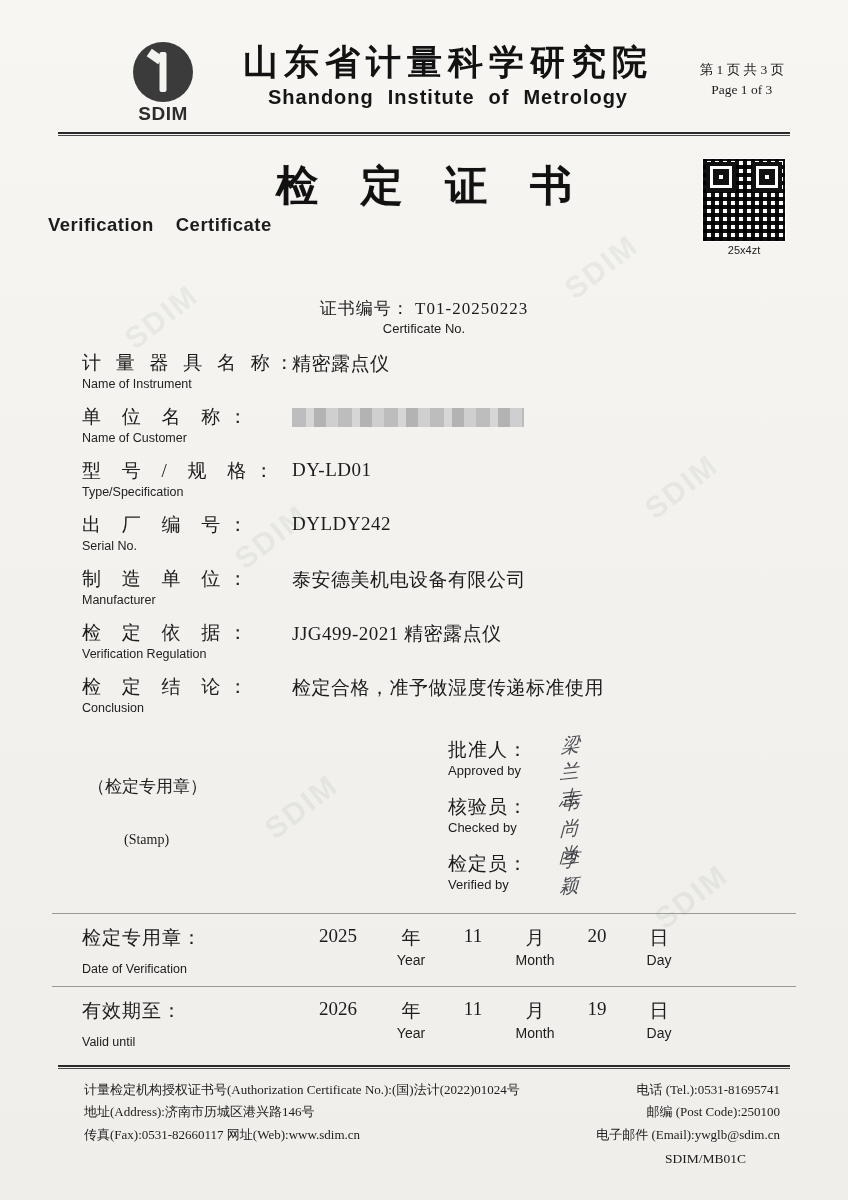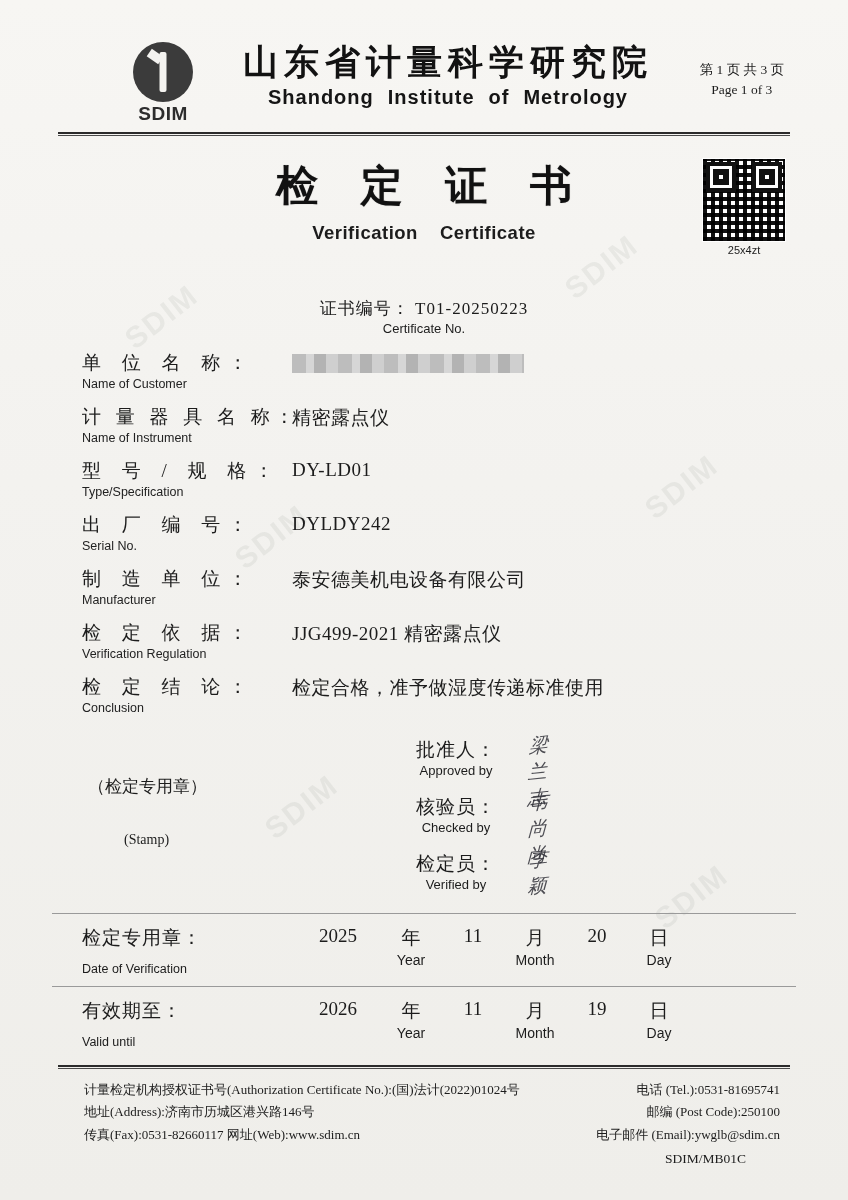--- a/index.html
+++ b/index.html
@@ -132,22 +132,22 @@
     text-align: center;
     font-size: 42px;
     font-weight: bold;
     letter-spacing: 14px;
     padding-left: 14px;
     font-family: "DejaVu Sans", sans-serif;
     color: #111;
     text-shadow: 0 0 1px rgba(0,0,0,0.35);
   }
   .cert-en {
-    text-align: center;
-    margin-top: 8px;
+    text-align: left;
+    margin-top: 0;
     font-size: 18.5px;
     font-weight: bold;
     font-family: "Liberation Sans", sans-serif;
     letter-spacing: 0.5px;
   }
   .cert-en span:first-child { margin-right: 22px; }
   .qr {
     position: absolute;
     right: 14px; top: 0px;
     width: 84px;
@@ -232,21 +232,21 @@
     position: absolute;
     left: 40px; top: 38px;
     font-size: 17px;
   }
   .stamp-col .s2 {
     margin-top: 34px;
     padding-left: 36px;
     font-family: Liberation Serif, serif;
     font-size: 14px;
   }
-  .sign-col { position: absolute; left: 368px; top: 0; text-align: center; }
+  .sign-col { position: absolute; left: 400px; top: 0; }
   .sign-row { margin-bottom: 16px; position: relative; }
   .sign-row .cn { font-size: 19px; letter-spacing: 1px; }
   .sign-row .en {
     font-size: 13px;
     font-family: Liberation Sans, sans-serif;
     margin-top: 0;
   }
   .hand {
     position: absolute;
     left: 112px; top: -4px;
@@ -345,34 +345,34 @@
 
     <div class="cert-no">
       <div class="l1">证书编号： T01-20250223</div>
       <div class="l2">Certificate No.</div>
     </div>
 
     <div class="fields">
 
       <div class="row">
         <div class="lab">
+          <div class="cn spread2">计 量 器 具 名 称：</div>
+          <div class="en">Name of Instrument</div>
+        </div>
+        <div class="val">精密露点仪</div>
+      </div>
+
+      <div class="row">
+        <div class="lab">
           <div class="cn spread">单 位 名 称：</div>
           <div class="en">Name of Customer</div>
         </div>
         <div class="val">
           <span class="redacted"></span>
         </div>
-      </div>
-
-      <div class="row">
-        <div class="lab">
-          <div class="cn spread2">计 量 器 具 名 称：</div>
-          <div class="en">Name of Instrument</div>
-        </div>
-        <div class="val">精密露点仪</div>
       </div>
 
       <div class="row">
         <div class="lab">
           <div class="cn spread">型 号 / 规 格：</div>
           <div class="en">Type/Specification</div>
         </div>
         <div class="val">DY-LD01</div>
       </div>
 

